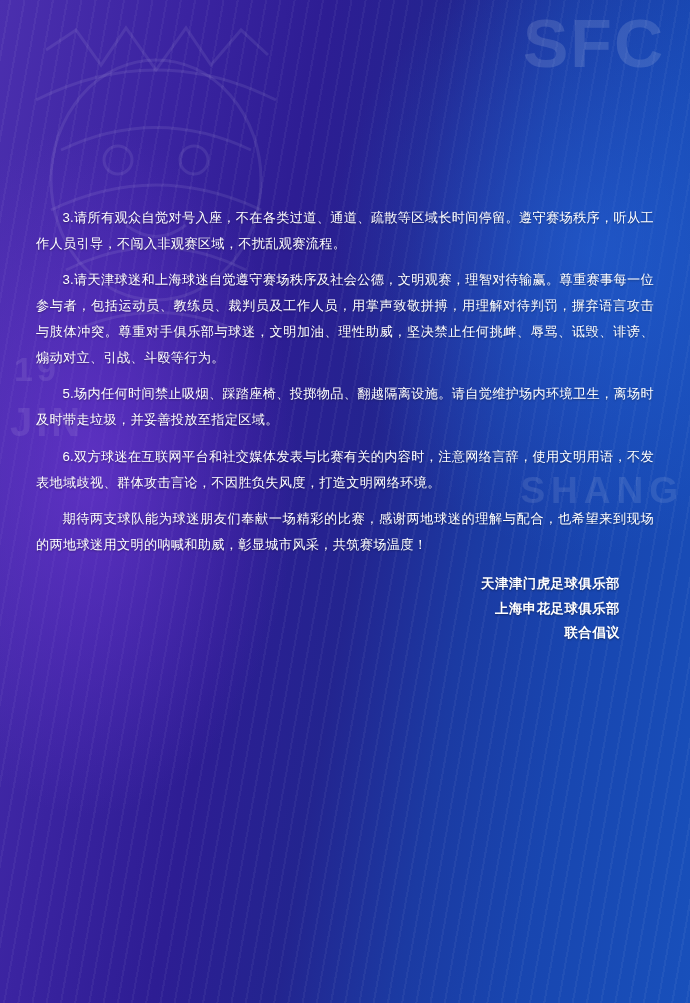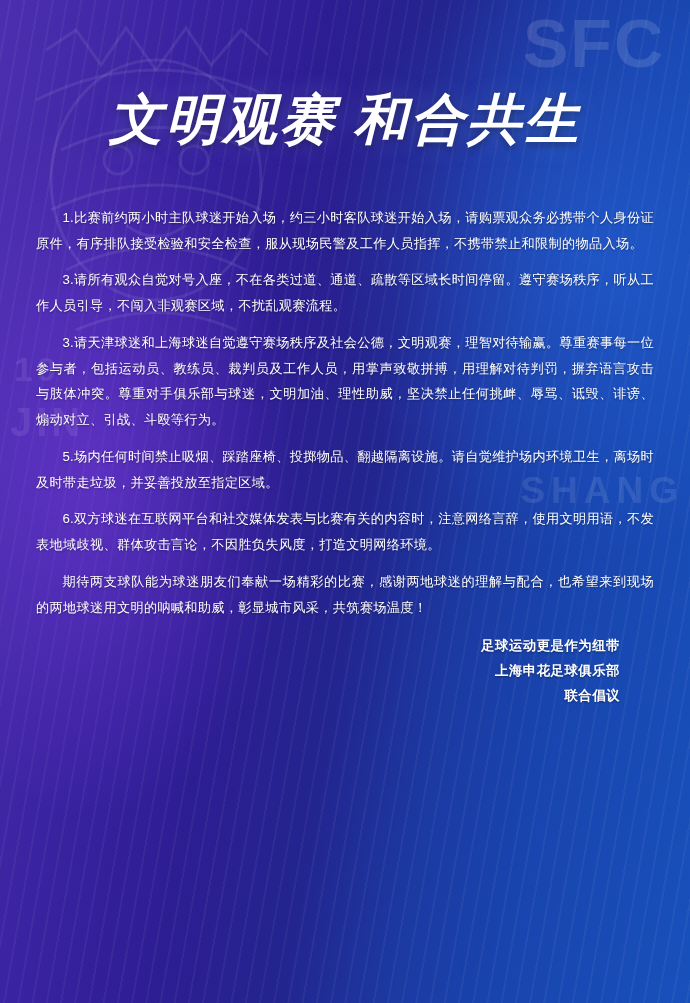--- a/index.html
+++ b/index.html
@@ -158,32 +158,30 @@
         <circle cx="188" cy="150" r="14"></circle>
         <path d="M120 215 Q150 238 180 215"></path>
       </g>
     </svg>
   </div>
   <div class="crest crest-year">19</div>
   <div class="crest crest-jin">JIN</div>
   <div class="crest crest-sfc">SFC</div>
   <div class="crest crest-shang">SHANG</div>
 
-  <div class="headline">文明观赛 和合共生</div>
 
   <div class="body-wrap">
 
-    <p class="item">1.比赛前约两小时主队球迷开始入场，约三小时客队球迷开始入场，请购票观众务必携带个人身份证原件，有序排队接受检验和安全检查，服从现场民警及工作人员指挥，不携带禁止和限制的物品入场。</p>
     <p class="item">3.请所有观众自觉对号入座，不在各类过道、通道、疏散等区域长时间停留。遵守赛场秩序，听从工作人员引导，不闯入非观赛区域，不扰乱观赛流程。</p>
     <p class="item">3.请天津球迷和上海球迷自觉遵守赛场秩序及社会公德，文明观赛，理智对待输赢。尊重赛事每一位参与者，包括运动员、教练员、裁判员及工作人员，用掌声致敬拼搏，用理解对待判罚，摒弃语言攻击与肢体冲突。尊重对手俱乐部与球迷，文明加油、理性助威，坚决禁止任何挑衅、辱骂、诋毁、诽谤、煽动对立、引战、斗殴等行为。</p>
     <p class="item">5.场内任何时间禁止吸烟、踩踏座椅、投掷物品、翻越隔离设施。请自觉维护场内环境卫生，离场时及时带走垃圾，并妥善投放至指定区域。</p>
     <p class="item">6.双方球迷在互联网平台和社交媒体发表与比赛有关的内容时，注意网络言辞，使用文明用语，不发表地域歧视、群体攻击言论，不因胜负失风度，打造文明网络环境。</p>
 
     <p class="para">期待两支球队能为球迷朋友们奉献一场精彩的比赛，感谢两地球迷的理解与配合，也希望来到现场的两地球迷用文明的呐喊和助威，彰显城市风采，共筑赛场温度！</p>
 
     <div class="signature">
-      <div>足球运动更是作为纽带</div>
+      <div>天津津门虎足球俱乐部</div>
       <div>上海申花足球俱乐部</div>
       <div>联合倡议</div>
 
     </div>
   </div>
 </div>
 
 </body></html>

